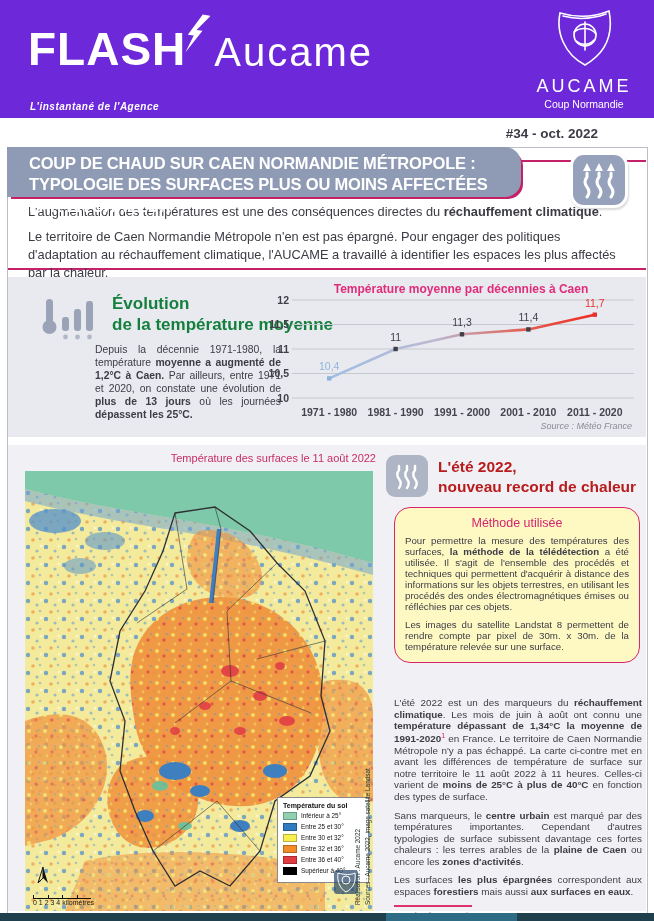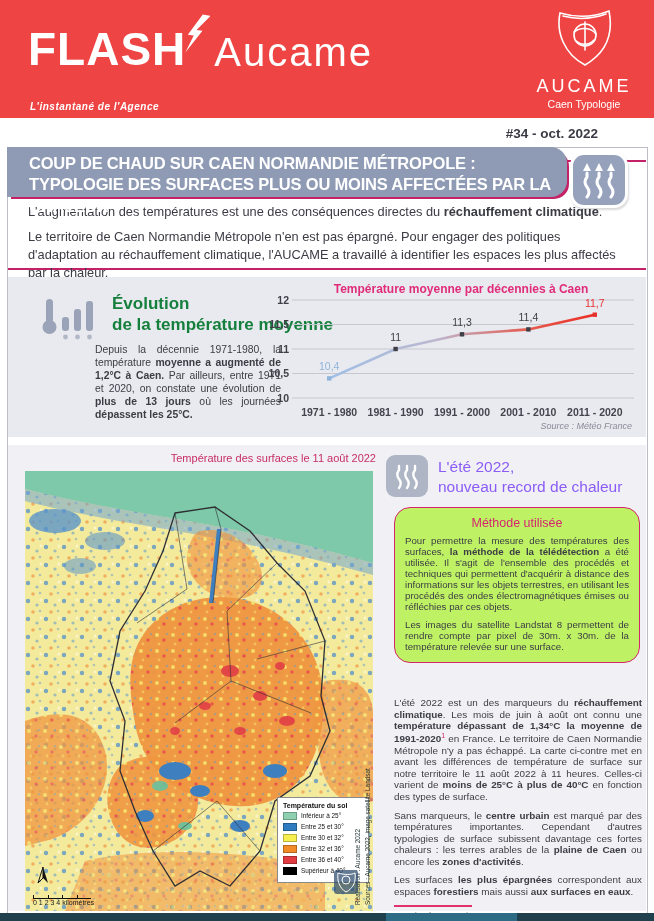--- a/index.html
+++ b/index.html
@@ -1,33 +1,33 @@
 <!DOCTYPE html>
 <html><head>
 <meta charset="utf-8">
 <style>
   html,body{margin:0;padding:0;background:#fff;}
   .page{position:relative;width:654px;height:921px;background:#fff;overflow:hidden;
         font-family:"Liberation Sans",sans-serif;color:#3b3b44;}
   
-  .header{position:absolute;left:0;top:0;width:654px;height:118px;background:#ef4444;}
+  .header{position:absolute;left:0;top:0;width:654px;height:118px;background:#6d28d9;}
   .brandrow{position:absolute;left:28px;top:26px;display:flex;align-items:flex-end;}
   .brand-flash{font-size:46px;font-weight:bold;color:#fff;letter-spacing:1px;line-height:1;}
   .bolt{position:relative;top:-14px;left:-2px;}
   .brand-aucame{font-size:40px;font-weight:400;color:#fff;letter-spacing:2px;line-height:1;margin-left:2px;}
   .tagline{position:absolute;left:30px;top:101px;color:#fff;font-style:italic;font-weight:bold;font-size:10px;letter-spacing:.5px;}
   .logo{position:absolute;left:528px;top:8px;width:112px;text-align:center;color:#fff;}
   .logo-name{font-size:18px;letter-spacing:3px;margin-top:2px;}
   .logo-sub{font-size:10.5px;margin-top:1px;}
   
   .issue{position:absolute;right:56px;top:126px;font-size:13.5px;font-weight:bold;color:#3b3b46;}
   .content-frame{position:absolute;left:7px;top:147px;width:639px;height:765px;border:1px solid #bcbdc6;}
   .rule-accent{position:absolute;left:8px;top:160px;width:638px;height:2px;background:#C52168;z-index:1;}
   .rule-accent2{position:absolute;left:8px;top:268px;width:638px;height:2px;background:#C52168;}
-  .banner{position:absolute;left:7px;top:147px;width:560px;height:50px;background:#8F9BB4;z-index:2;
+  .banner{position:absolute;left:7px;top:147px;width:514px;height:50px;background:#8F9BB4;z-index:2;
           border-radius:0 16px 16px 0;box-shadow:3px 3px 0 -1px #C42167;
           color:#fff;font-weight:bold;font-size:16.5px;line-height:1.3;letter-spacing:-.2px;
           padding:6px 16px 0 22px;box-sizing:border-box;text-transform:uppercase;}
   .heat-badge{position:absolute;left:570px;top:152px;width:58px;height:56px;background:#96A2BC;
           border:3px solid #fff;border-radius:14px;z-index:3;box-sizing:border-box;
           display:flex;align-items:center;justify-content:center;box-shadow:1px 2px 2px rgba(0,0,0,.15);}
   
   .intro{position:absolute;left:28px;top:203px;width:600px;font-size:12.8px;line-height:1.4;}
   .intro p{margin:0 0 7px 0;}
   b{font-weight:bold;}
@@ -51,22 +51,22 @@
   .scalebar{width:58px;height:3px;border-bottom:1.5px solid #111;display:flex;}
   .scalebar span{flex:1;border-left:1px solid #111;height:3px;}
   .north{position:absolute;left:12px;bottom:22px;}
   .map-source{position:absolute;right:1px;bottom:6px;height:200px;display:flex;}
   .map-source div{writing-mode:vertical-rl;transform:rotate(180deg);font-size:6.4px;color:#233;line-height:1.45;}
   .map-watermark{position:absolute;right:14px;bottom:16px;width:26px;height:26px;opacity:.85;}
   
   .right-col{position:absolute;left:372px;top:0;width:262px;height:466px;}
   .heat-badge2{position:absolute;left:6px;top:10px;width:42px;height:42px;background:#AEB6C6;border-radius:9px;
           display:flex;align-items:center;justify-content:center;}
-  .ete-h{position:absolute;left:58px;top:12px;color:#8b5cf6;font-size:15.5px;font-weight:normal;line-height:1.3;}
-  .method-box{position:absolute;left:14px;top:62px;width:246px;box-sizing:border-box;background:#bef264;
+  .ete-h{position:absolute;left:58px;top:12px;color:#b91c1c;font-size:15.5px;font-weight:bold;line-height:1.3;}
+  .method-box{position:absolute;left:14px;top:62px;width:246px;box-sizing:border-box;background:#fef9c3;
           border:1.5px solid #D6246F;border-radius:16px;padding:8px 10px 10px;}
   .method-box h3{margin:0 0 5px 0;text-align:center;color:#D6246F;font-size:12.5px;font-weight:normal;}
   .method-box p{margin:0 0 7px 0;font-size:9.7px;line-height:1.14;text-align:justify;color:#3c3c45;}
   .method-box p:last-child{margin-bottom:0;}
   .col-body{position:absolute;left:14px;top:252px;width:248px;}
   .col-body p{margin:0 0 7px 0;font-size:9.9px;line-height:1.17;text-align:justify;color:#3c3c45;}
   .col-body sup{color:#D6246F;font-size:7px;}
   .foot-rule{width:78px;height:2px;background:#E0336B;margin:6px 0 3px;}
   .footnote{font-size:9.5px;font-style:italic;color:#8a8b97;}
   
@@ -94,21 +94,21 @@
         <g fill="none" stroke="#fff" stroke-width="1.6" stroke-linecap="round">
           <path d="M8,5 C25,10 42,9 57,3 C61,23 57,43 33,57 C12,46 4,24 8,5 Z"></path>
           <path d="M11,8 C26,12 40,11 54,6"></path>
           <circle cx="33" cy="27" r="11"></circle>
           <path d="M33,14 L33,42"></path>
           <path d="M22,24 C28,19 39,19 44,26"></path>
           <path d="M24,33 C30,38 38,37 42,32"></path>
         </g>
       </svg>
       <div class="logo-name">AUCAME</div>
-      <div class="logo-sub">Caen Typologie</div>
+      <div class="logo-sub">Coup Normandie</div>
     </div>
   </div>
 
   <div class="issue">#34 - oct. 2022</div>
   <div class="content-frame"></div>
   <div class="rule-accent"></div>
   <div class="rule-accent2"></div>
 
   <div class="banner">
     <div>Coup de chaud sur Caen Normandie Métropole :</div>

